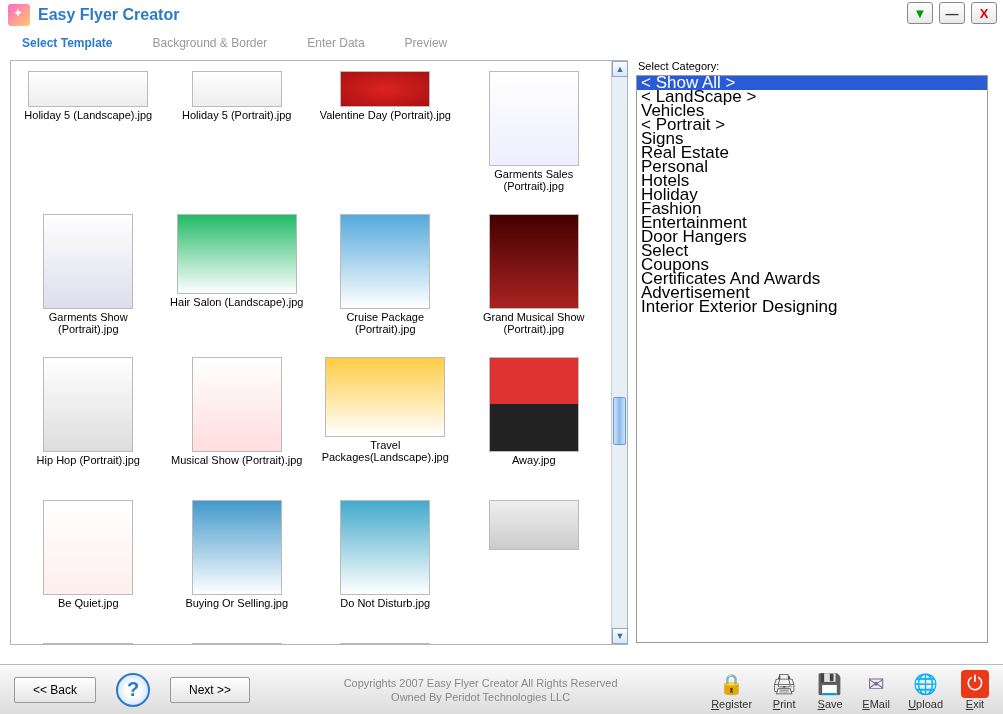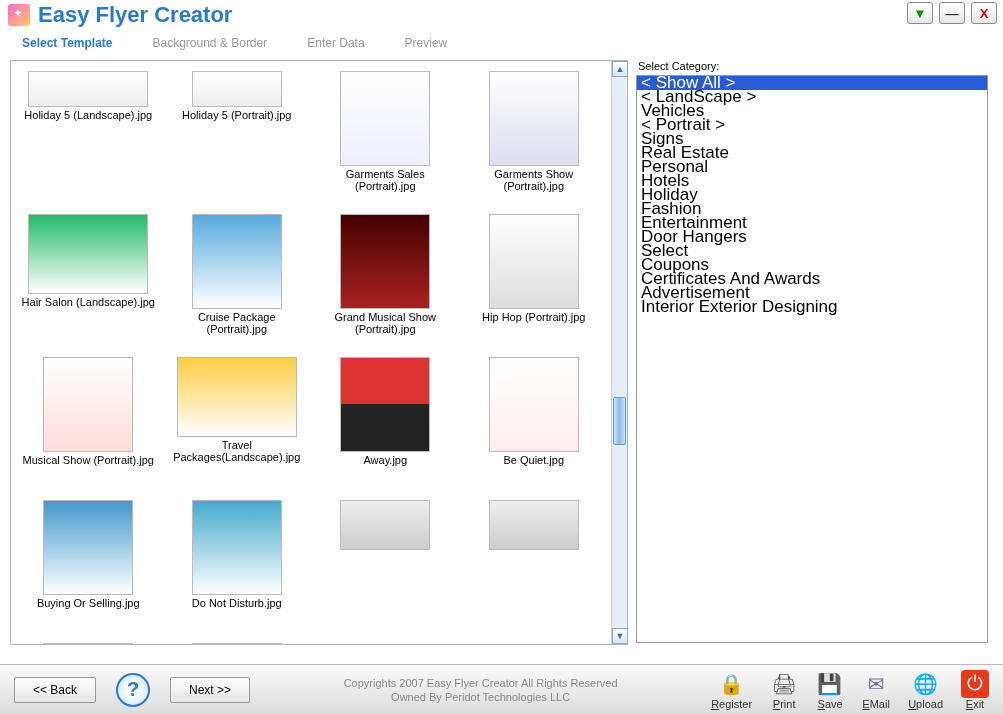--- a/index.html
+++ b/index.html
@@ -29,21 +29,21 @@
 }
 .app-icon::before {
   content: "✦";
   position: absolute;
   left: 5px; top: 2px;
   color: #fff;
   font-size: 12px;
 }
 .app-title {
   color: #2a7acc;
-  font-size: 22px;
+  font-size: 16px;
   font-weight: bold;
 }
 .win-buttons {
   position: absolute;
   right: 6px;
   top: 2px;
   display: flex;
   gap: 6px;
 }
 .win-btn {
@@ -283,20 +283,24 @@
   <div class="gallery-panel">
     <div class="gallery-scroll">
       <div class="gal-grid" id="gal-grid">
           <div class="thumb-cell row0 landscape">
             <div class="thumb-img" style="background: linear-gradient(rgb(255, 255, 255), rgb(238, 238, 238));"></div>
             <div class="thumb-label">Holiday 5 (Landscape).jpg</div>
           </div>
           <div class="thumb-cell row0">
             <div class="thumb-img" style="background: linear-gradient(rgb(255, 255, 255), rgb(238, 238, 238));"></div>
             <div class="thumb-label">Holiday 5 (Portrait).jpg</div>
+          </div>
+          <div class="thumb-cell row0">
+            <div class="thumb-img" style="background: radial-gradient(rgb(221, 34, 34), rgb(170, 17, 17));"></div>
+            <div class="thumb-label">Valentine Day (Portrait).jpg</div>
           </div>
           <div class="thumb-cell">
             <div class="thumb-img" style="background: linear-gradient(rgb(255, 255, 255), rgb(238, 238, 255));"></div>
             <div class="thumb-label">Garments Sales (Portrait).jpg</div>
           </div>
           <div class="thumb-cell">
             <div class="thumb-img" style="background: linear-gradient(rgb(255, 255, 255), rgb(221, 221, 238));"></div>
             <div class="thumb-label">Garments Show (Portrait).jpg</div>
           </div>
           <div class="thumb-cell landscape">

